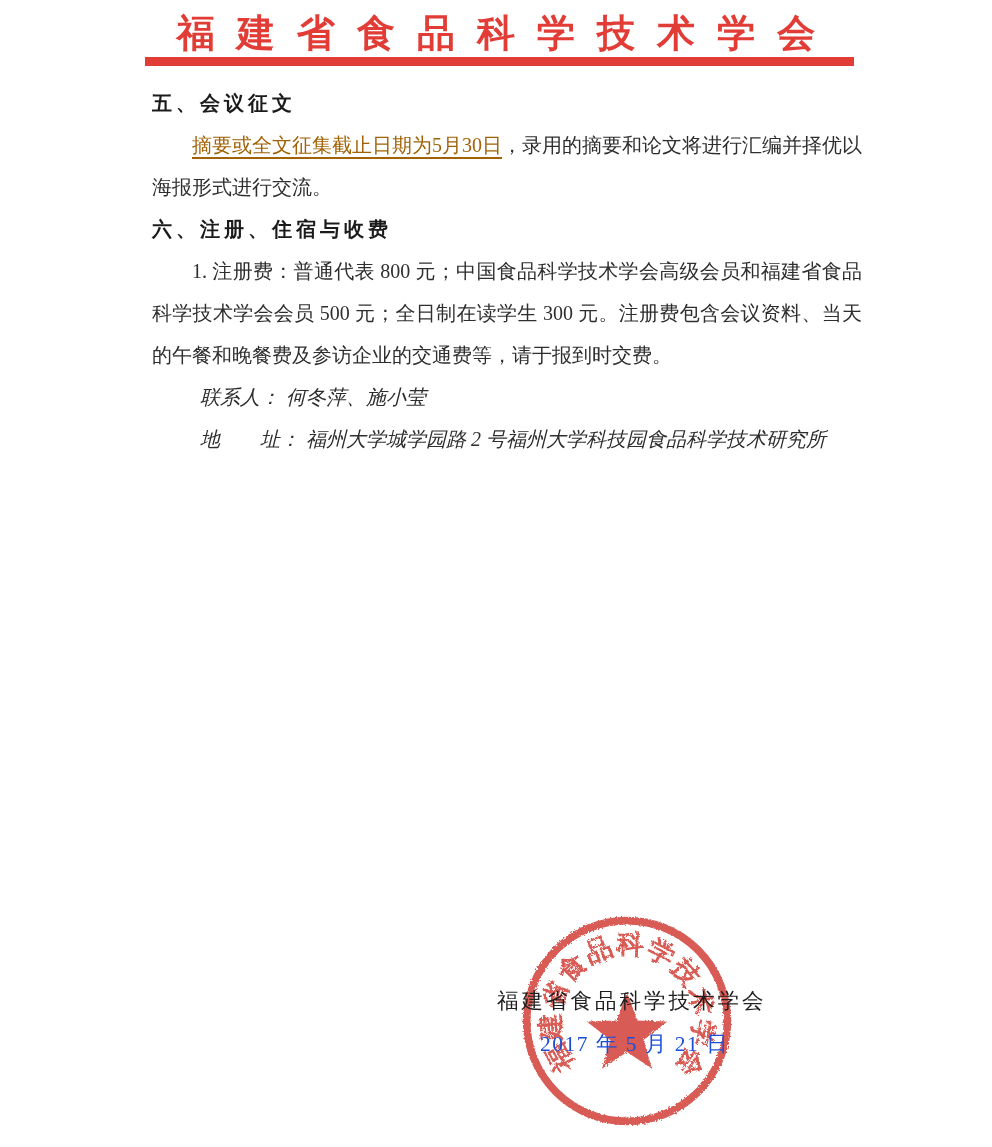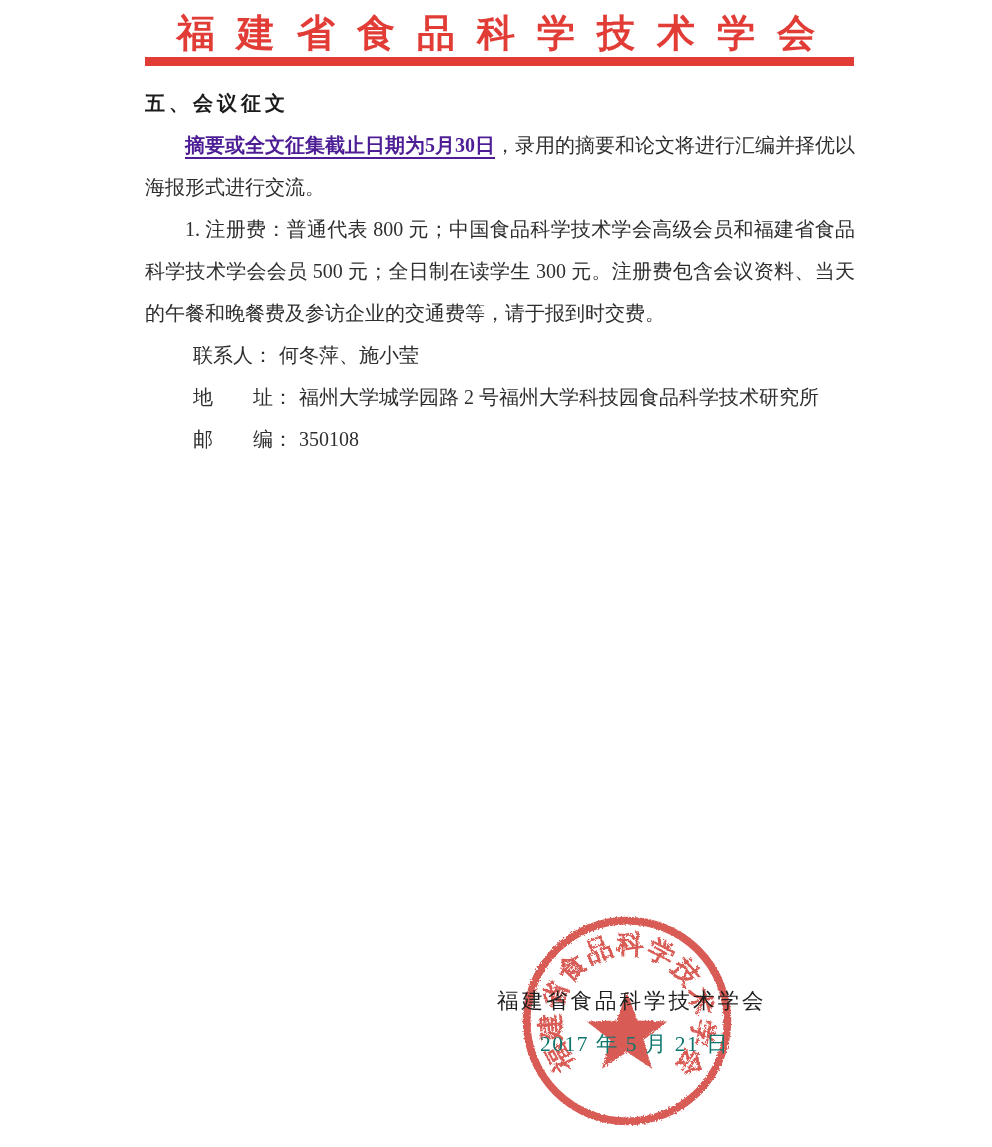--- a/index.html
+++ b/index.html
@@ -36,51 +36,52 @@
     top:57px;
     left:145px;
     width:709px;
     height:9px;
     background:var(--accent);
   }
   
   .doc-body{
     position:absolute;
     top:82px;
-    left:145px;
+    left:152px;
     width:710px;
     font-size:20px;
     line-height:42px;
   }
   .sec-heading{
     margin:0;
     font-size:20px;
     line-height:42px;
     font-weight:700;
     letter-spacing:4px;
     color:#1b1b1b;
   }
   .para{
     margin:0;
     text-indent:2em;
     text-align:justify;
     line-height:42px;
   }
   .em-underline{
-    font-weight:700;
+    font-weight:400;
     text-decoration:underline;
     text-decoration-thickness:2px;
     text-underline-offset:5px;
-    color:#4c1d95;
+    color:#a16207;
   }
   .contact-line{
     padding-left:48px;
     line-height:42px;
     text-align:left;
     white-space:nowrap;
+    font-style:italic;
   }
   .contact-value{
     padding-left:6px;
   }
   
   .seal{
     position:absolute;
     left:516px;
     top:910px;
     width:222px;
@@ -103,51 +104,51 @@
     letter-spacing:3px;
     color:#1f1f1f;
     white-space:nowrap;
   }
   .sig-date{
     position:absolute;
     top:1029px;
     left:540px;
     font-size:21.5px;
     letter-spacing:1.5px;
-    color:#0f766e;
+    color:#1d4ed8;
     white-space:nowrap;
   }
 </style>
 </head>
 <body>
 
 <div class="page">
 
   <h1 class="letterhead-title">福建省食品科学技术学会</h1>
   <div class="letterhead-rule"></div>
 
   <main class="doc-body">
 
     <h2 class="sec-heading">五、会议征文</h2>
 
 
     <p class="para"><span class="em-underline">摘要或全文征集截止日期为5月30日</span><span>，录用的摘要和论文将进行汇编并择优以海报形式进行交流。</span></p>
 
+    <h2 class="sec-heading">六、注册、住宿与收费</h2>
 
     <p class="para">1. 注册费：普通代表 800 元；中国食品科学技术学会高级会员和福建省食品科学技术学会会员 500 元；全日制在读学生 300 元。注册费包含会议资料、当天的午餐和晚餐费及参访企业的交通费等，请于报到时交费。</p>
 
 
 
     <div class="contact-line"><span>联系人：</span><span class="contact-value">何冬萍、施小莹</span></div>
 
 
 
     <div class="contact-line"><span>地　　址：</span><span class="contact-value">福州大学城学园路 2 号福州大学科技园食品科学技术研究所</span></div>
 
-    <div class="contact-line"><span>邮　　编：</span><span class="contact-value">350108</span></div>
 
   </main>
 
   <svg class="seal" viewBox="0 0 230 230" xmlns="http://www.w3.org/2000/svg" aria-hidden="true">
     <defs>
       <filter id="stampRough" x="-10%" y="-10%" width="120%" height="120%">
         <feTurbulence type="fractalNoise" baseFrequency="0.55" numOctaves="2" result="noise"></feTurbulence>
         <feDisplacementMap in="SourceGraphic" in2="noise" scale="4"></feDisplacementMap>
       </filter>
     </defs>

